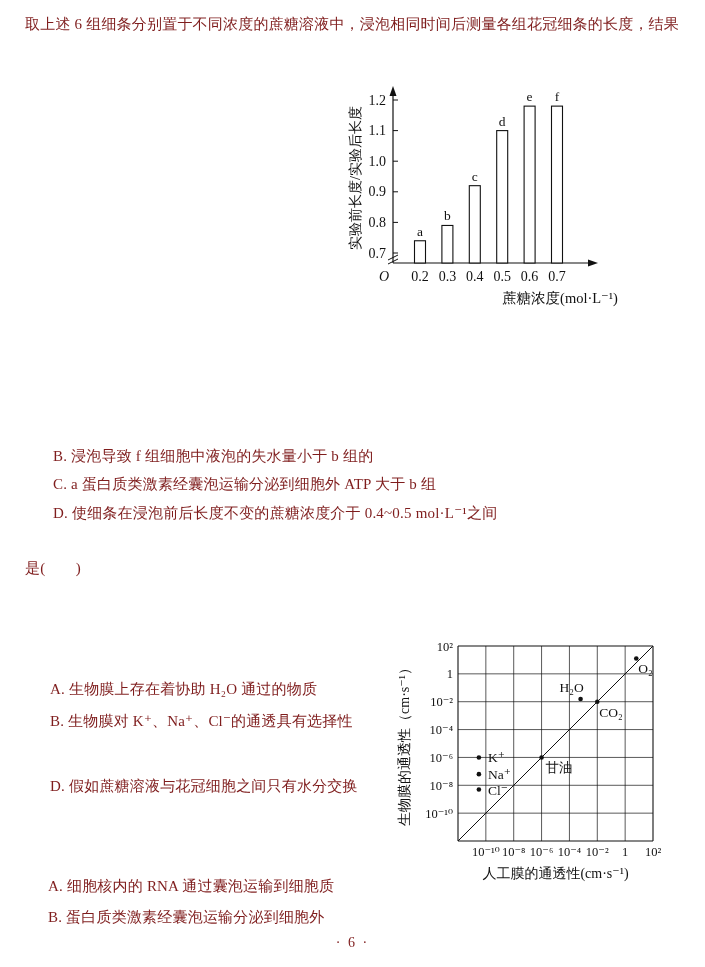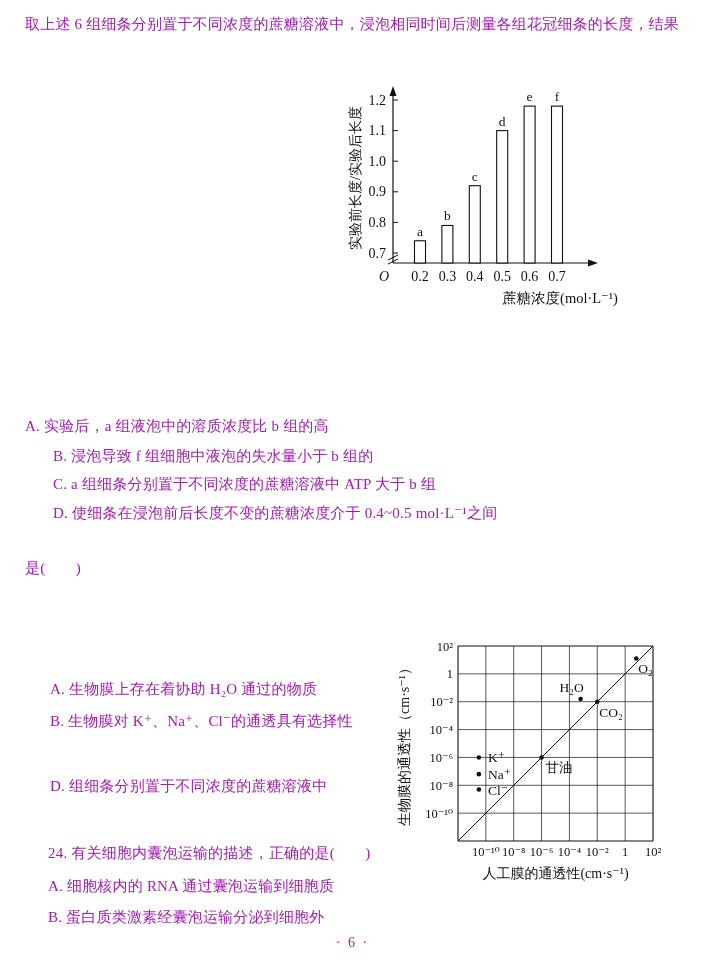--- a/index.html
+++ b/index.html
@@ -1,19 +1,19 @@
 <!DOCTYPE html>
 <html><head>
 <meta charset="utf-8">
 <style>
   html,body{margin:0;padding:0;background:#e8e8e8;}
   .page{
     position:relative;width:705px;height:967px;background:#ffffff;
     font-family:"Liberation Serif","DejaVu Serif",serif;
-    color:#a21caf;font-size:15px;overflow:hidden;margin:0 auto;
+    color:#7f1d1d;font-size:15px;overflow:hidden;margin:0 auto;
   }
   .line{position:absolute;white-space:nowrap;line-height:20px;letter-spacing:.2px;}
   .chart{position:absolute;}
   .chart text{font-family:"Liberation Serif","DejaVu Serif",serif;fill:#111;}
   .pagenum{position:absolute;left:0;top:935px;width:705px;text-align:center;font-size:14px;letter-spacing:2px;}
 </style>
 </head>
 <body>
 
 <div class="page">
@@ -55,23 +55,22 @@
       <text x="189.6" y="17.120000000000005" font-size="13.5" text-anchor="middle">e</text>
       <text x="189.6" y="197" font-size="14" text-anchor="middle">0.6</text>
       <rect x="211.5" y="22.120000000000005" width="11" height="156.88" fill="#fff" stroke="#111" stroke-width="1.1"></rect>
       <text x="217" y="17.120000000000005" font-size="13.5" text-anchor="middle">f</text>
       <text x="217" y="197" font-size="14" text-anchor="middle">0.7</text>
       <text x="44" y="197" font-size="14" text-anchor="middle" font-style="italic">O</text>
       <text x="220" y="219" font-size="14.5" text-anchor="middle">蔗糖浓度(mol·L⁻¹)</text>
       <text x="0" y="0" font-size="14" text-anchor="middle" transform="translate(20,94) rotate(-90)">实验前长度/实验后长度</text>
     </svg>
 
-  <div class="line" style="left:25px;top:416px">A. 实验后，a 组液泡中的溶质浓度比 b 组的高</div>
   <div class="line" style="left:53px;top:446px">B. 浸泡导致 f 组细胞中液泡的失水量小于 b 组的</div>
-  <div class="line" style="left:53px;top:474px">C. a 组细条分别置于不同浓度的蔗糖溶液中 ATP 大于 b 组</div>
+  <div class="line" style="left:53px;top:474px">C. a 蛋白质类激素经囊泡运输分泌到细胞外 ATP 大于 b 组</div>
   <div class="line" style="left:53px;top:503px">D. 使细条在浸泡前后长度不变的蔗糖浓度介于 0.4~0.5 mol·L⁻¹之间</div>
 
   <div class="line" style="left:25px;top:558px">是(　　)</div>
 
   <svg id="scatter-chart" class="chart" style="left:395px;top:628px" width="310" height="255" viewBox="0 0 310 255">
       <line x1="63" y1="18" x2="63" y2="213" stroke="#111" stroke-width="1.1"></line>
       <line x1="63" y1="18" x2="258" y2="18" stroke="#111" stroke-width="1.1"></line>
       <line x1="90.85714285714286" y1="18" x2="90.85714285714286" y2="213" stroke="#111" stroke-width="0.7"></line>
       <line x1="63" y1="45.85714285714286" x2="258" y2="45.85714285714286" stroke="#111" stroke-width="0.7"></line>
       <line x1="118.71428571428572" y1="18" x2="118.71428571428572" y2="213" stroke="#111" stroke-width="0.7"></line>
@@ -114,20 +113,19 @@
       <circle cx="83.89285714285714" cy="146.14285714285714" r="2.3" fill="#111"></circle>
       <text x="92.89285714285714" y="151.14285714285714" font-size="13.5" text-anchor="start">Na⁺</text>
       <circle cx="83.89285714285714" cy="161.46428571428572" r="2.3" fill="#111"></circle>
       <text x="92.89285714285714" y="167.46428571428572" font-size="13.5" text-anchor="start">Cl⁻</text>
       <text x="160.5" y="250" font-size="14" text-anchor="middle">人工膜的通透性(cm·s⁻¹)</text>
       <text x="0" y="0" font-size="14" text-anchor="middle" transform="translate(14,115.5) rotate(-90)">生物膜的通透性（cm·s⁻¹）</text>
     </svg>
 
   <div class="line" style="left:50px;top:679px">A. 生物膜上存在着协助 H₂O 通过的物质</div>
   <div class="line" style="left:50px;top:711px">B. 生物膜对 K⁺、Na⁺、Cl⁻的通透具有选择性</div>
-  <div class="line" style="left:50px;top:776px">D. 组细条分别置于不同浓度的蔗糖溶液中</div>
+  <div class="line" style="left:50px;top:776px">D. 假如蔗糖溶液与花冠细胞之间只有水分交换</div>
 
-  <div class="line" style="left:48px;top:843px">24. 有关细胞内囊泡运输的描述，正确的是(　　)</div>
   <div class="line" style="left:48px;top:876px">A. 细胞核内的 RNA 通过囊泡运输到细胞质</div>
   <div class="line" style="left:48px;top:907px">B. 蛋白质类激素经囊泡运输分泌到细胞外</div>
 
   <div class="pagenum">· 6 ·</div>
 </div>
 
 </body></html>

